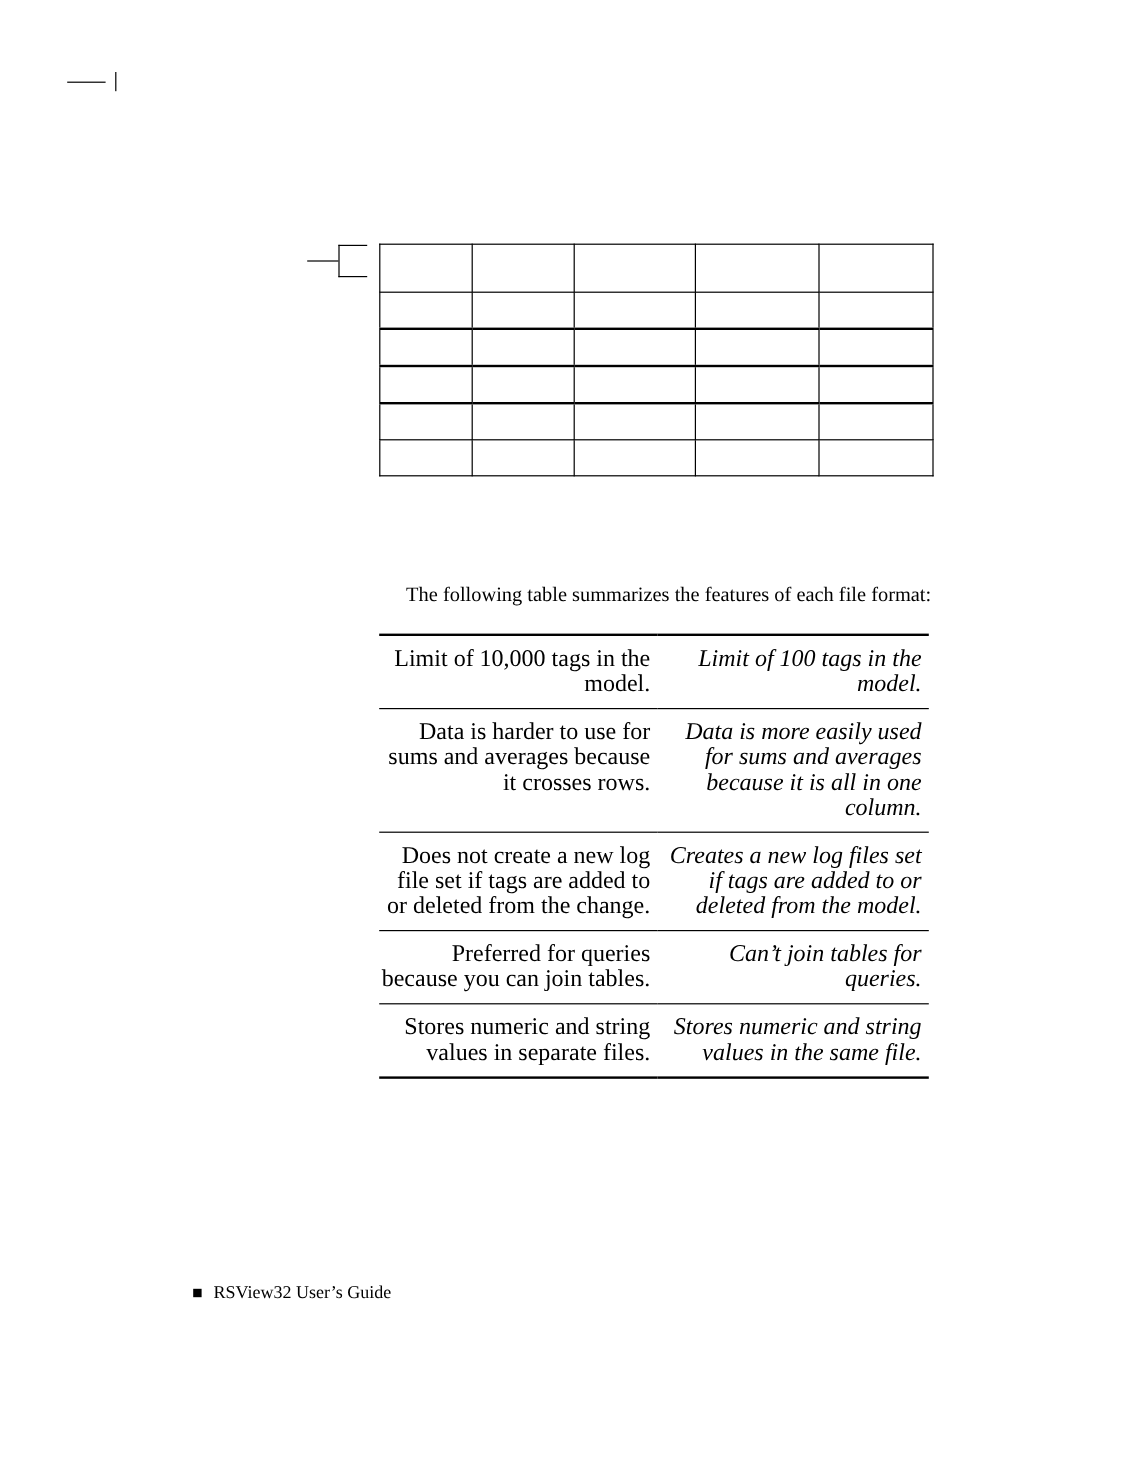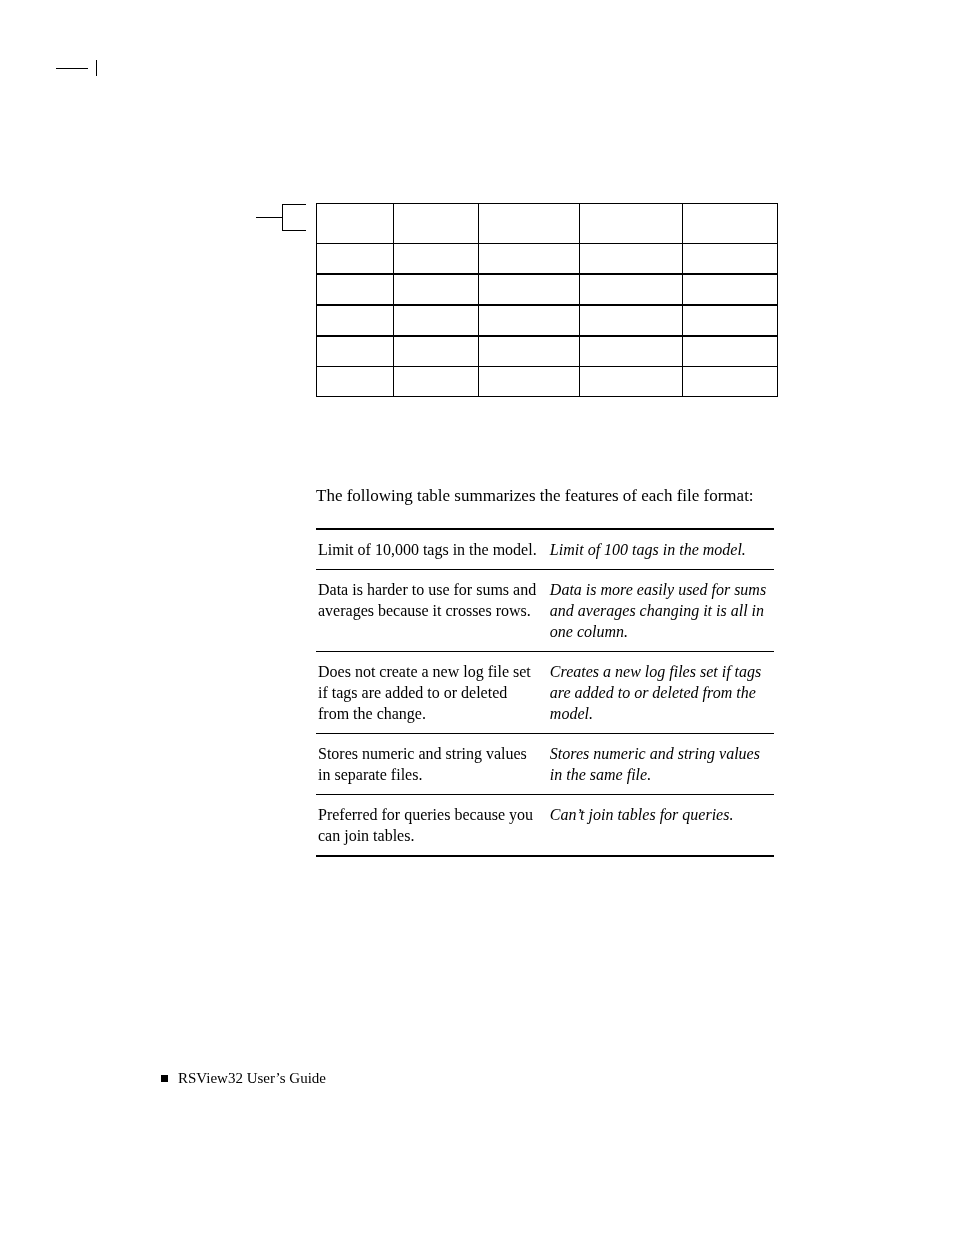--- a/index.html
+++ b/index.html
@@ -1,17 +1,17 @@
 <!DOCTYPE html>
 <html><head>
 <meta charset="utf-8">
 <style>
   html,body{margin:0;padding:0;width:954px;height:1235px;background:#fff;
     font-family:Georgia,'Times New Roman',serif;color:#000;}
-  .page{position:relative;width:954px;height:1235px;}
+  .page{position:relative;width:954px;height:1235px;text-align:right;}
   .crop-marks{position:absolute;left:56px;top:60px;}
   .crop-marks .h{position:absolute;left:0;top:8px;width:32px;height:1px;background:#000;}
   .crop-marks .v{position:absolute;left:40px;top:0;width:1px;height:16px;background:#000;}
 
   
   .smalltbl{position:absolute;left:316px;top:203px;border-collapse:collapse;}
   .smalltbl td{border:1px solid #000;height:27px;}
   .smalltbl .c1{width:74px;} .smalltbl .c2{width:82px;}
   .smalltbl .c3{width:98px;} .smalltbl .c4{width:100px;} .smalltbl .c5{width:92px;}
   .smalltbl .hr td{border-bottom:2px solid #000;}
@@ -19,21 +19,21 @@
 
   .bracket{position:absolute;left:282px;top:204px;width:24px;height:28px;}
   .bracket .t{position:absolute;left:0;top:0;width:24px;height:1px;background:#000;}
   .bracket .b{position:absolute;left:0;top:26px;width:24px;height:1px;background:#000;}
   .bracket .l{position:absolute;left:0;top:0;width:1px;height:27px;background:#000;}
   .bline{position:absolute;left:256px;top:217px;width:26px;height:1px;border-top:1px solid #000;}
 
   .para{position:absolute;left:316px;top:485px;width:460px;font-size:17px;line-height:22px;}
 
   
-  .cmp{position:absolute;left:316px;top:528px;width:458px;border-collapse:collapse;font-size:16px;line-height:21px;}
+  .cmp{position:absolute;left:316px;top:528px;width:458px;border-collapse:collapse;font-size:20px;line-height:21px;}
   .cmp td{padding:9px 6px 9px 2px;vertical-align:top;border-bottom:1px solid #000;}
   .cmp tr:first-child td{border-top:2px solid #000;}
   .cmp tr:last-child td{border-bottom:2px solid #000;}
   .cmp .a{width:232px;} .cmp .b{width:226px;font-style:italic;}
 
   .footer{position:absolute;left:161px;top:1070px;font-size:15px;}
   .footer .sq{display:inline-block;width:7px;height:7px;background:#000;margin-right:10px;vertical-align:1px;}
 </style>
 </head>
 <body>
@@ -101,33 +101,33 @@
 <div class="para">The following table summarizes the features of each file format:</div>
 
 <table class="cmp">
   <tbody>
         <tr>
           <td class="a">Limit of 10,000 tags in the model.</td>
           <td class="b">Limit of 100 tags in the model.</td>
         </tr>
   <tr>
           <td class="a">Data is harder to use for sums and averages because it crosses rows.</td>
-          <td class="b">Data is more easily used for sums and averages changing it is all in one column.</td>
+          <td class="b">Data is more easily used for sums and averages because it is all in one column.</td>
         </tr>
   <tr>
           <td class="a">Does not create a new log file set if tags are added to or deleted from the change.</td>
           <td class="b">Creates a new log files set if tags are added to or deleted from the model.</td>
         </tr>
   <tr>
+          <td class="a">Preferred for queries because you can join tables.</td>
+          <td class="b">Can’t join tables for queries.</td>
+        </tr>
+  <tr>
           <td class="a">Stores numeric and string values in separate files.</td>
           <td class="b">Stores numeric and string values in the same file.</td>
-        </tr>
-  <tr>
-          <td class="a">Preferred for queries because you can join tables.</td>
-          <td class="b">Can’t join tables for queries.</td>
         </tr>
 </tbody>
     </table>
 
 <div class="footer">
   <span class="sq"></span><span>RSView32  User’s Guide</span>
 </div>
 
 </div>
 

